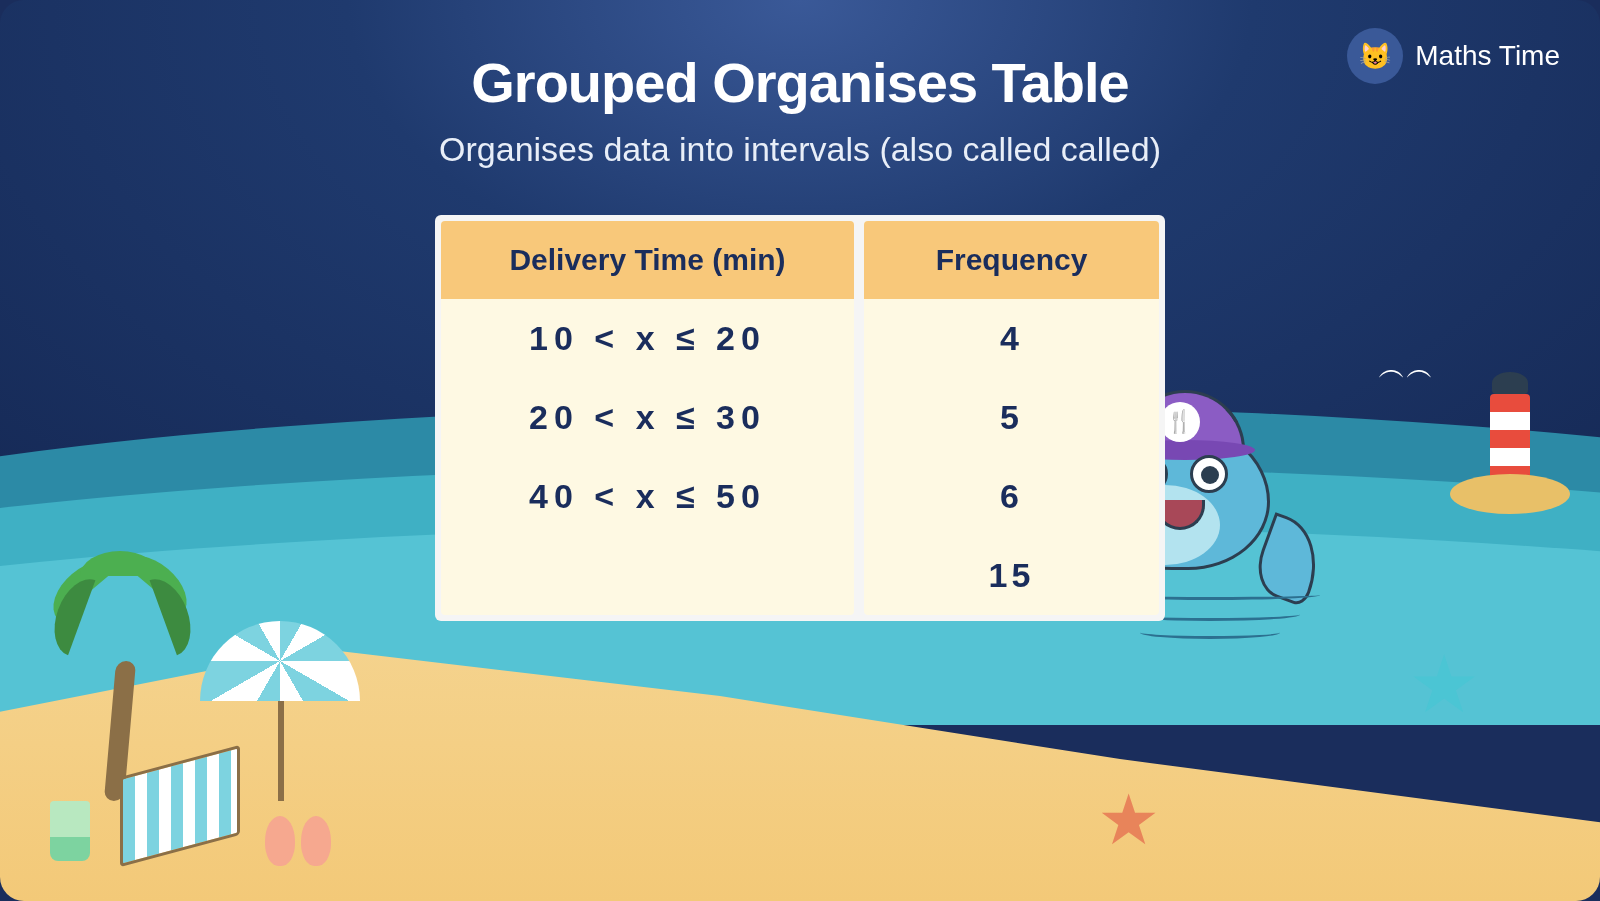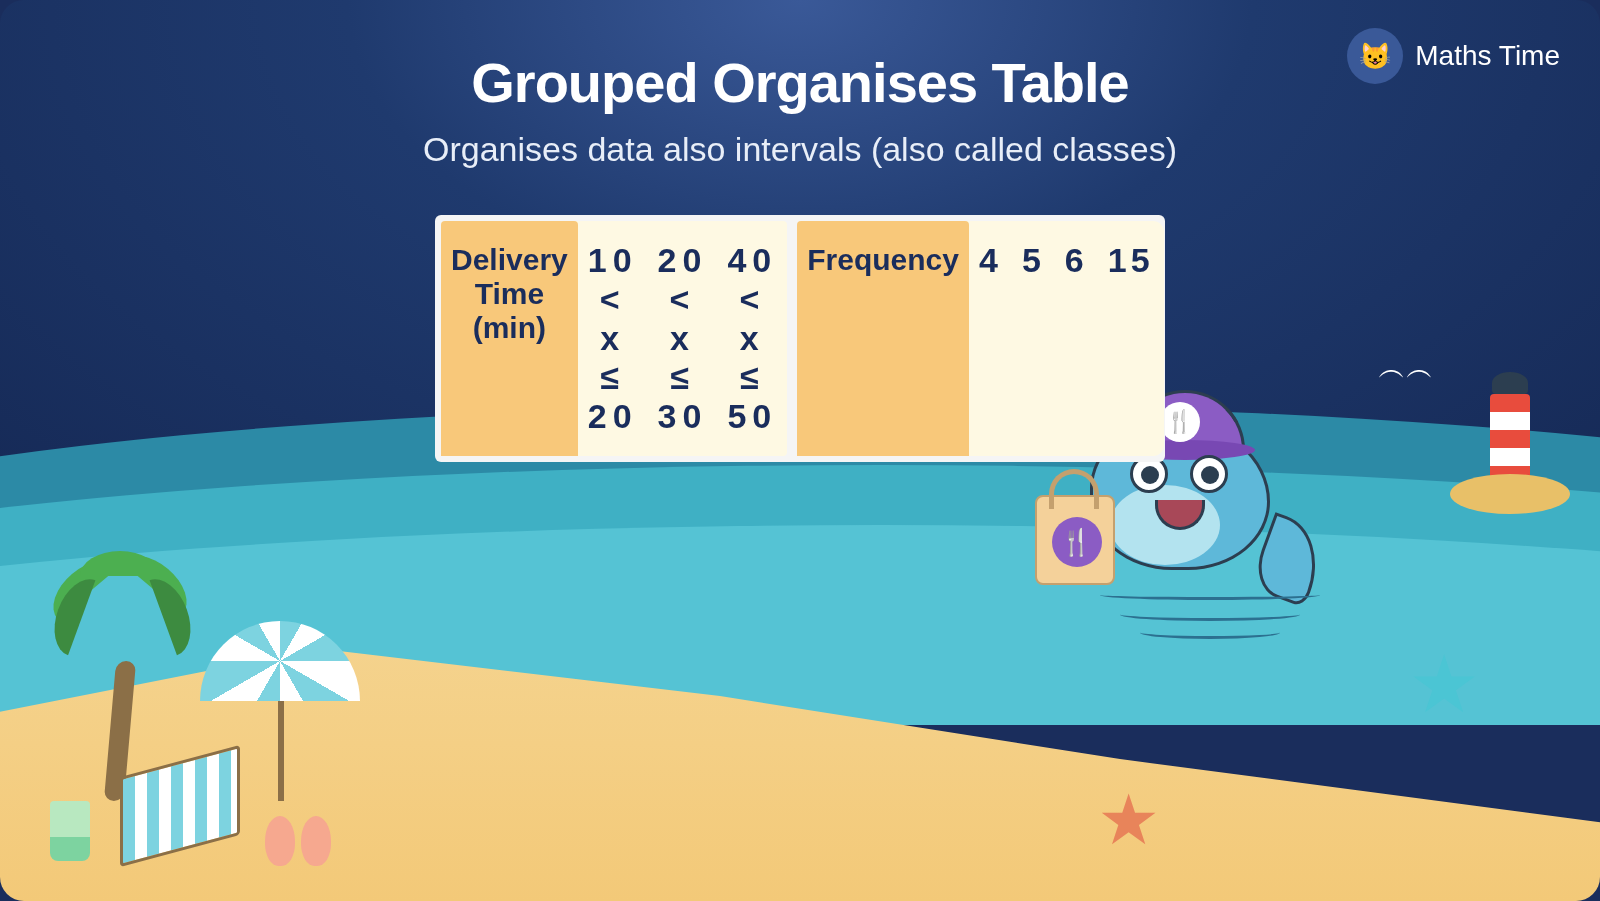--- a/index.html
+++ b/index.html
@@ -125,25 +125,24 @@
   background: #f5f5f5;
   border-radius: 6px;
   padding: 6px;
   display: flex;
   gap: 10px;
 }
 .table-col {
   background: #fef9e3;
   border-radius: 4px;
   display: flex;
-  flex-direction: row;
-  justify-content: space-between;
+  flex-direction: column;
 }
 .col1 { flex: 1.4; }
-.col2 { flex: 1; border-radius: 11px; }
+.col2 { flex: 1; }
 .table-header {
   background: #f8c87a;
   color: #1a2d5c;
   font-size: 30px;
   font-weight: 700;
   padding: 22px 10px;
   text-align: center;
   border-radius: 4px 4px 0 0;
 }
 .table-cell {
@@ -500,21 +499,21 @@
       </div>
     <div class="ripples"></div>
   </div>
 
   <div class="logo-area">
     <div class="logo-circle">😺</div>
     <div class="logo-text">Maths Time</div>
   </div>
 
   <div class="title">Grouped Organises Table</div>
-  <div class="subtitle">Organises data also intervals (also called classes)</div>
+  <div class="subtitle">Organises data into intervals (also called called)</div>
 
   <div class="table-container">
     <div class="table-col col1">
       <div class="table-header">Delivery Time (min)</div>
       <div class="table-cell">10  &lt;  x  ≤  20</div>
       <div class="table-cell">20  &lt;  x  ≤  30</div>
       <div class="table-cell">40  &lt;  x  ≤  50</div>
     </div>
     <div class="table-col col2">
       <div class="table-header">Frequency</div>

